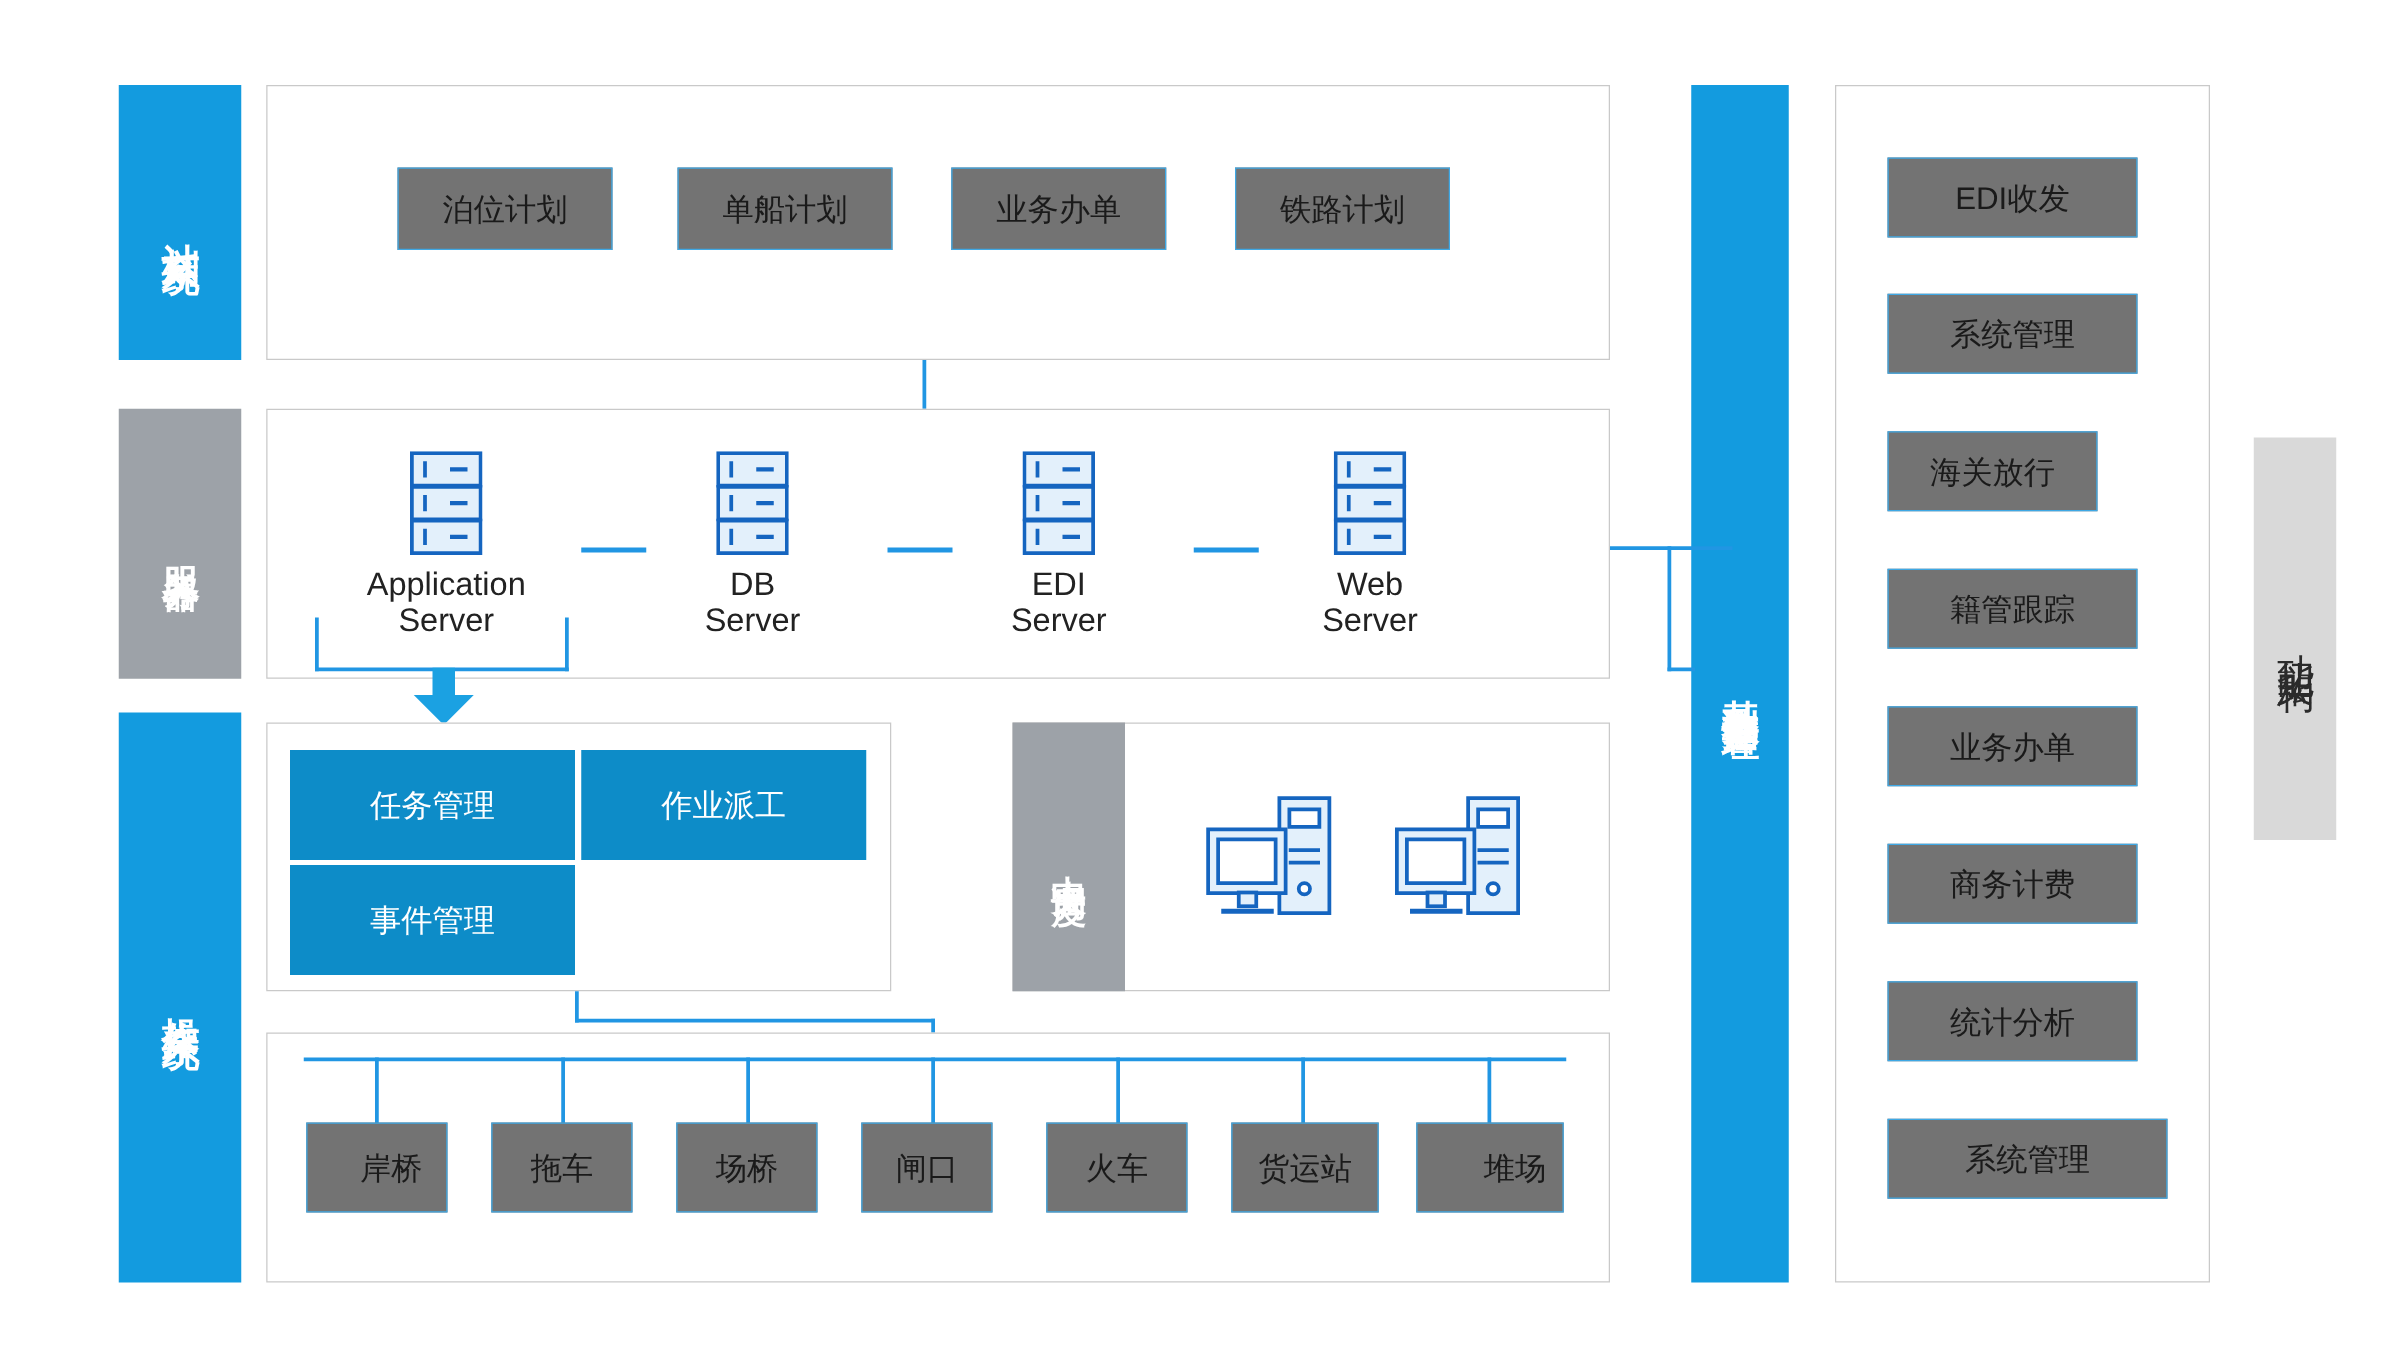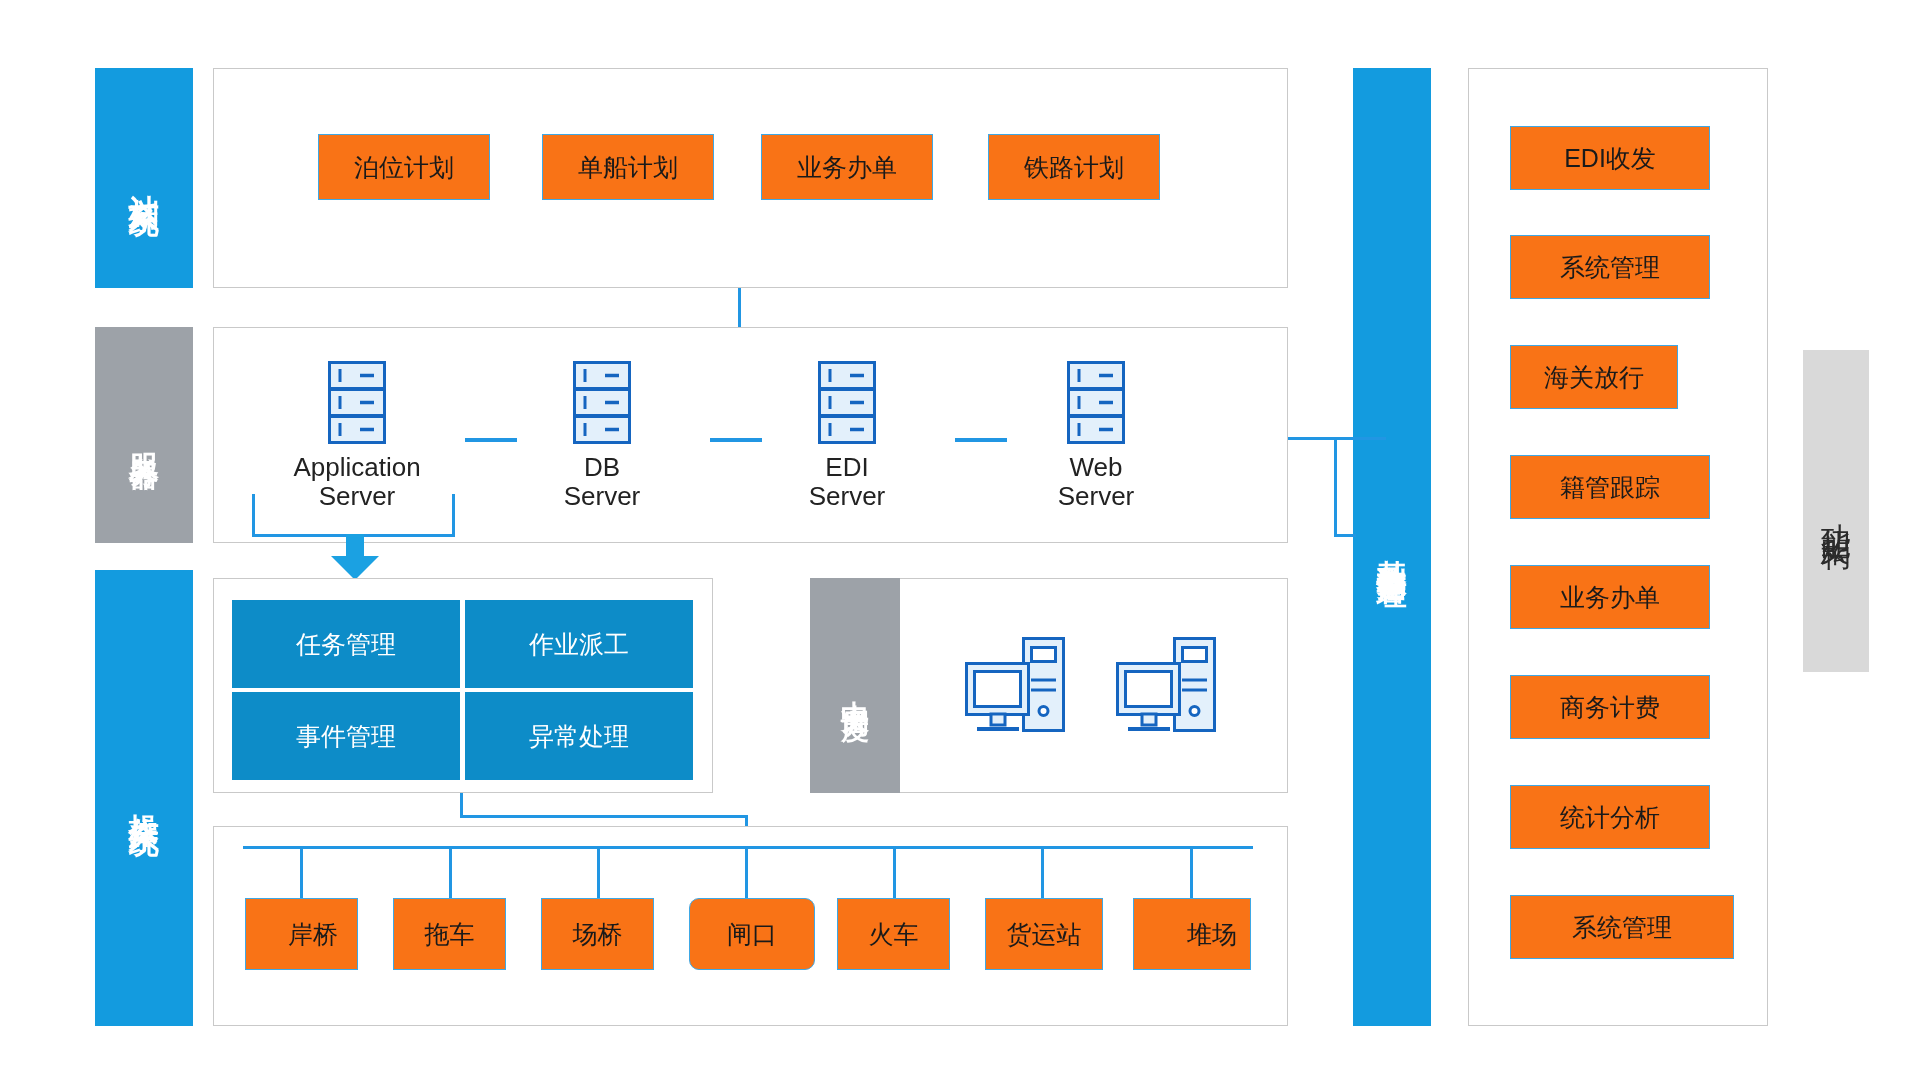--- a/index.html
+++ b/index.html
@@ -32,21 +32,21 @@
   
   .panel {
     position: absolute;
     background: #ffffff;
     border: 1px solid #C9C9C9;
   }
 
   
   .lbox {
     position: absolute;
-    background: #f97316;
+    background: #737373;
     border: 1.5px solid #3EA8E5;
     display: flex; align-items: center; justify-content: center;
     font-size: 25px; color: #1a1a1a;
     white-space: nowrap;
   }
 
   
   .sbox {
     position: absolute;
     background: #0D8CC8;
@@ -197,23 +197,20 @@
 
   <div class="sbox" style="left:232px; top:600px; width:228px; height:88px;">
     <span>任务管理</span>
   </div>
   <div class="sbox" style="left:465px; top:600px; width:228px; height:88px;">
     <span>作业派工</span>
   </div>
   <div class="sbox" style="left:232px; top:692px; width:228px; height:88px;">
     <span>事件管理</span>
   </div>
-  <div class="sbox" style="left:465px; top:692px; width:228px; height:88px;">
-    <span>异常处理</span>
-  </div>
 
   <div class="panel" style="left:810px; top:578px; width:478px; height:215px;"></div>
 
   <div class="band gray" style="left:810px; top:578px; width:90px; height:215px;">
     <span class="band-text" style="font-size:28px;">中央调度</span>
   </div>
 
   <div class="icon-wrap" style="left:963px; top:632px;">
     <svg width="104" height="104" viewBox="0 0 104 104">
       <rect x="76" y="8" width="44" height="0" fill="none"></rect>
@@ -263,21 +260,21 @@
 
   <div class="lbox" style="left:245px; top:898px; width:113px; height:72px;padding-left:23px;">
     <span>岸桥</span>
   </div>
   <div class="lbox" style="left:393px; top:898px; width:113px; height:72px;">
     <span>拖车</span>
   </div>
   <div class="lbox" style="left:541px; top:898px; width:113px; height:72px;">
     <span>场桥</span>
   </div>
-  <div class="lbox" style="left:689px; top:898px; width:126px; height:72px;border-radius:10px;">
+  <div class="lbox" style="left:689px; top:898px; width:105px; height:72px;">
     <span>闸口</span>
   </div>
   <div class="lbox" style="left:837px; top:898px; width:113px; height:72px;">
     <span>火车</span>
   </div>
   <div class="lbox" style="left:985px; top:898px; width:118px; height:72px;">
     <span>货运站</span>
   </div>
   <div class="lbox" style="left:1133px; top:898px; width:118px; height:72px;padding-left:40px;">
     <span>堆场</span>

